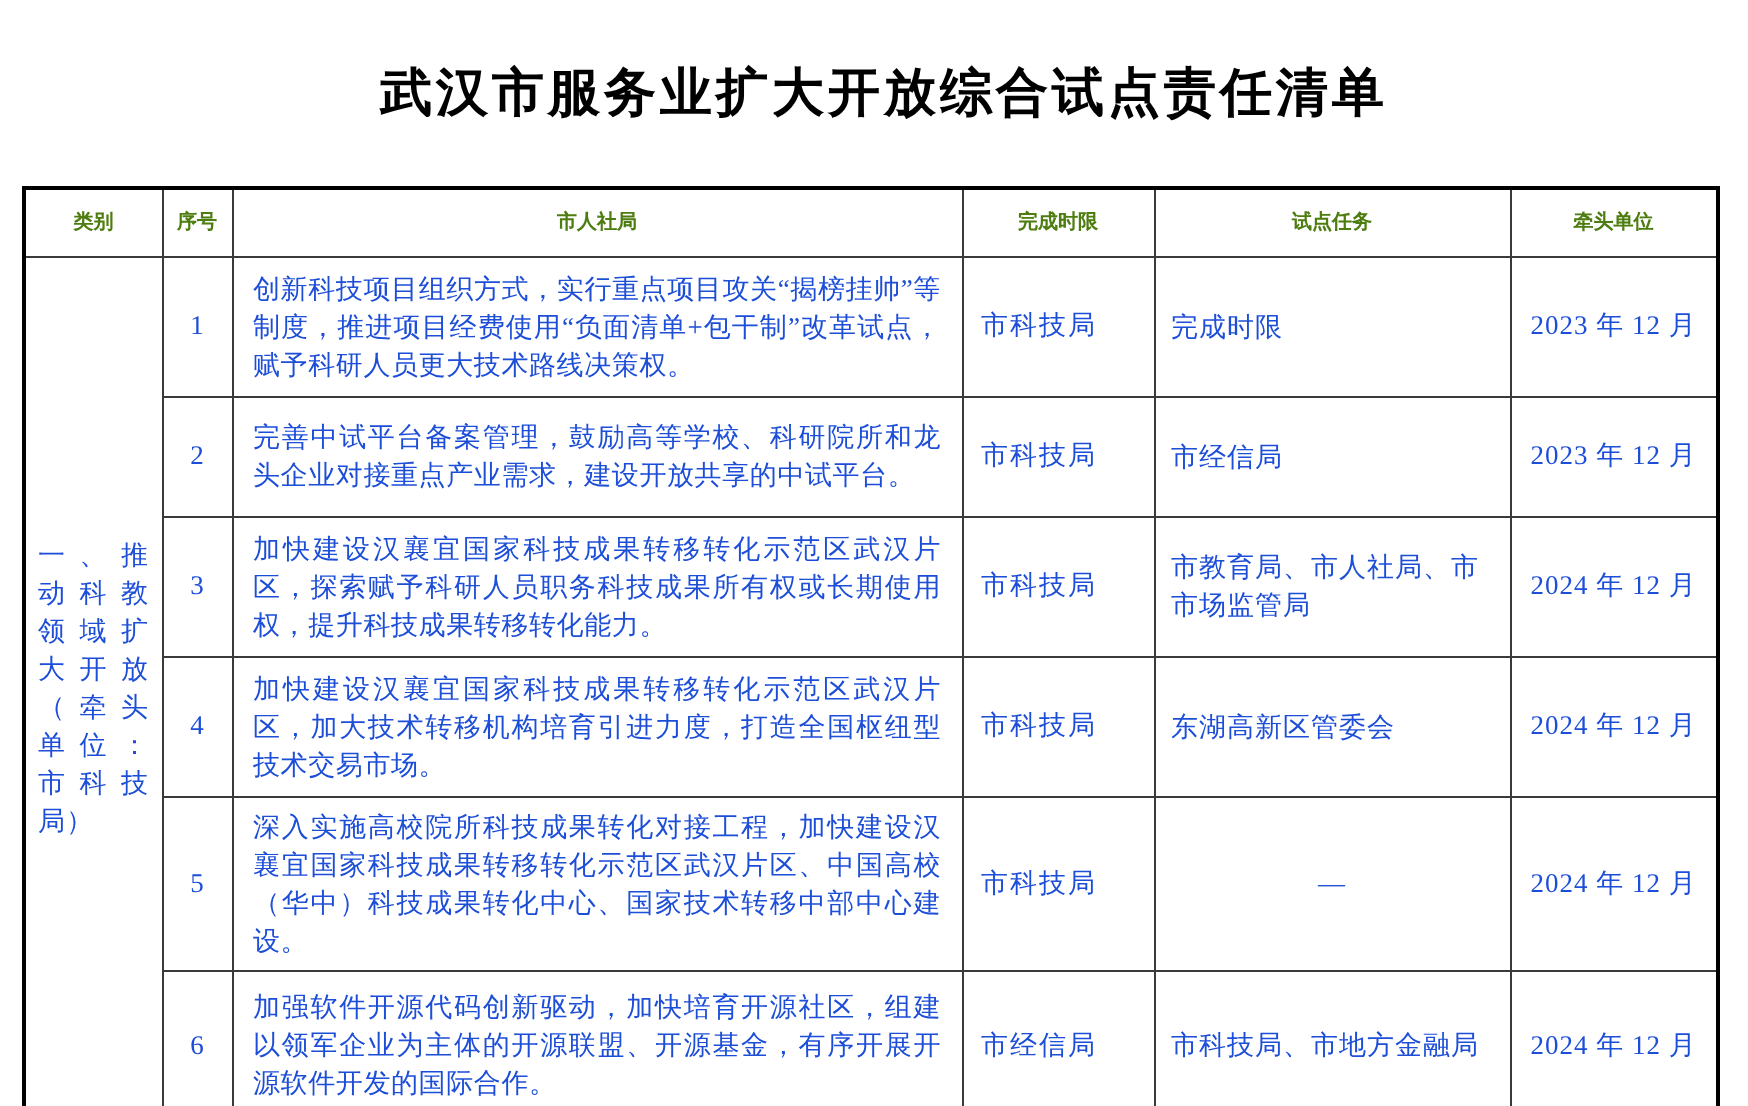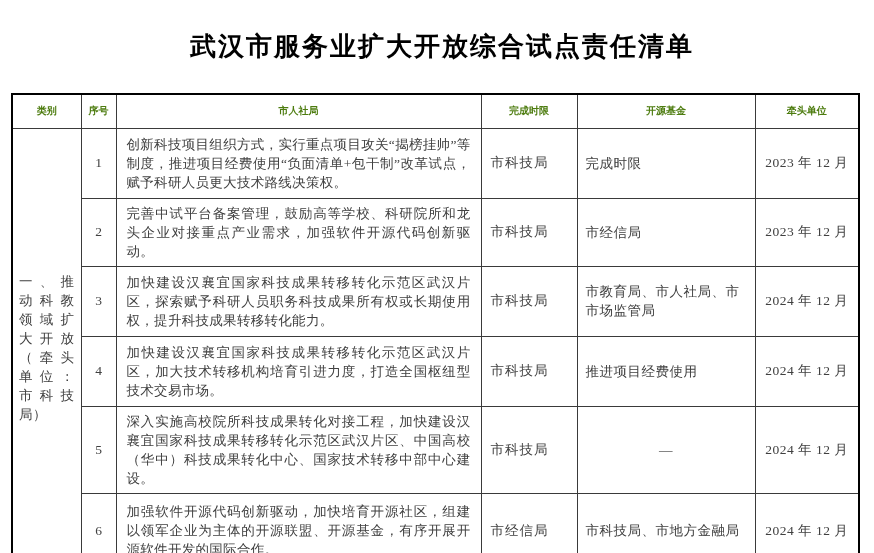--- a/index.html
+++ b/index.html
@@ -45,21 +45,21 @@
     font-family: "Liberation Sans", "DejaVu Sans", sans-serif;
     font-weight: bold;
     font-size: 10px;
     text-align: center;
     color: #4d7c0f;
     padding: 0 2px;
   }
   table.resp td {
     font-family: "Liberation Serif", "DejaVu Serif", serif;
     font-size: 13.5px;
-    color: #404040;
+    color: #1d4ed8;
     vertical-align: middle;
   }
   .cell-category {
     text-align: justify;
     padding: 0 6px;
     line-height: 19px;
     letter-spacing: 0.5px;
   }
   .cell-no {
     text-align: center;
@@ -106,52 +106,52 @@
       <col style="width:96px">
       <col style="width:178px">
       <col style="width:104px">
     </colgroup>
     <thead>
       <tr style="height:34px">
         <th>类别</th>
         <th>序号</th>
         <th>市人社局</th>
         <th>完成时限</th>
-        <th>开源基金</th>
+        <th>试点任务</th>
         <th>牵头单位</th>
       </tr>
     </thead>
     <tbody>
       <tr style="height:70px">
         <td class="cell-category" rowspan="6">一、推动科教领域扩大开放（牵头单位：市科技局）</td>
         <td class="cell-no">1</td>
         <td class="cell-task">创新科技项目组织方式，实行重点项目攻关“揭榜挂帅”等制度，推进项目经费使用“负面清单+包干制”改革试点，赋予科研人员更大技术路线决策权。</td>
         <td class="cell-lead">市科技局</td>
         <td class="cell-resp">完成时限</td>
         <td class="cell-deadline">2023 年 12 月</td>
       </tr>
       <tr style="height:60px">
         <td class="cell-no">2</td>
-        <td class="cell-task">完善中试平台备案管理，鼓励高等学校、科研院所和龙头企业对接重点产业需求，加强软件开源代码创新驱动。</td>
+        <td class="cell-task">完善中试平台备案管理，鼓励高等学校、科研院所和龙头企业对接重点产业需求，建设开放共享的中试平台。</td>
         <td class="cell-lead">市科技局</td>
         <td class="cell-resp">市经信局</td>
         <td class="cell-deadline">2023 年 12 月</td>
       </tr>
       <tr style="height:70px">
         <td class="cell-no">3</td>
         <td class="cell-task">加快建设汉襄宜国家科技成果转移转化示范区武汉片区，探索赋予科研人员职务科技成果所有权或长期使用权，提升科技成果转移转化能力。</td>
         <td class="cell-lead">市科技局</td>
         <td class="cell-resp">市教育局、市人社局、市市场监管局</td>
         <td class="cell-deadline">2024 年 12 月</td>
       </tr>
       <tr style="height:70px">
         <td class="cell-no">4</td>
         <td class="cell-task">加快建设汉襄宜国家科技成果转移转化示范区武汉片区，加大技术转移机构培育引进力度，打造全国枢纽型技术交易市场。</td>
         <td class="cell-lead">市科技局</td>
-        <td class="cell-resp">推进项目经费使用</td>
+        <td class="cell-resp">东湖高新区管委会</td>
         <td class="cell-deadline">2024 年 12 月</td>
       </tr>
       <tr style="height:65px">
         <td class="cell-no">5</td>
         <td class="cell-task">深入实施高校院所科技成果转化对接工程，加快建设汉襄宜国家科技成果转移转化示范区武汉片区、中国高校（华中）科技成果转化中心、国家技术转移中部中心建设。</td>
         <td class="cell-lead">市科技局</td>
         <td class="cell-resp center">—</td>
         <td class="cell-deadline">2024 年 12 月</td>
       </tr>
       <tr style="height:76px">

